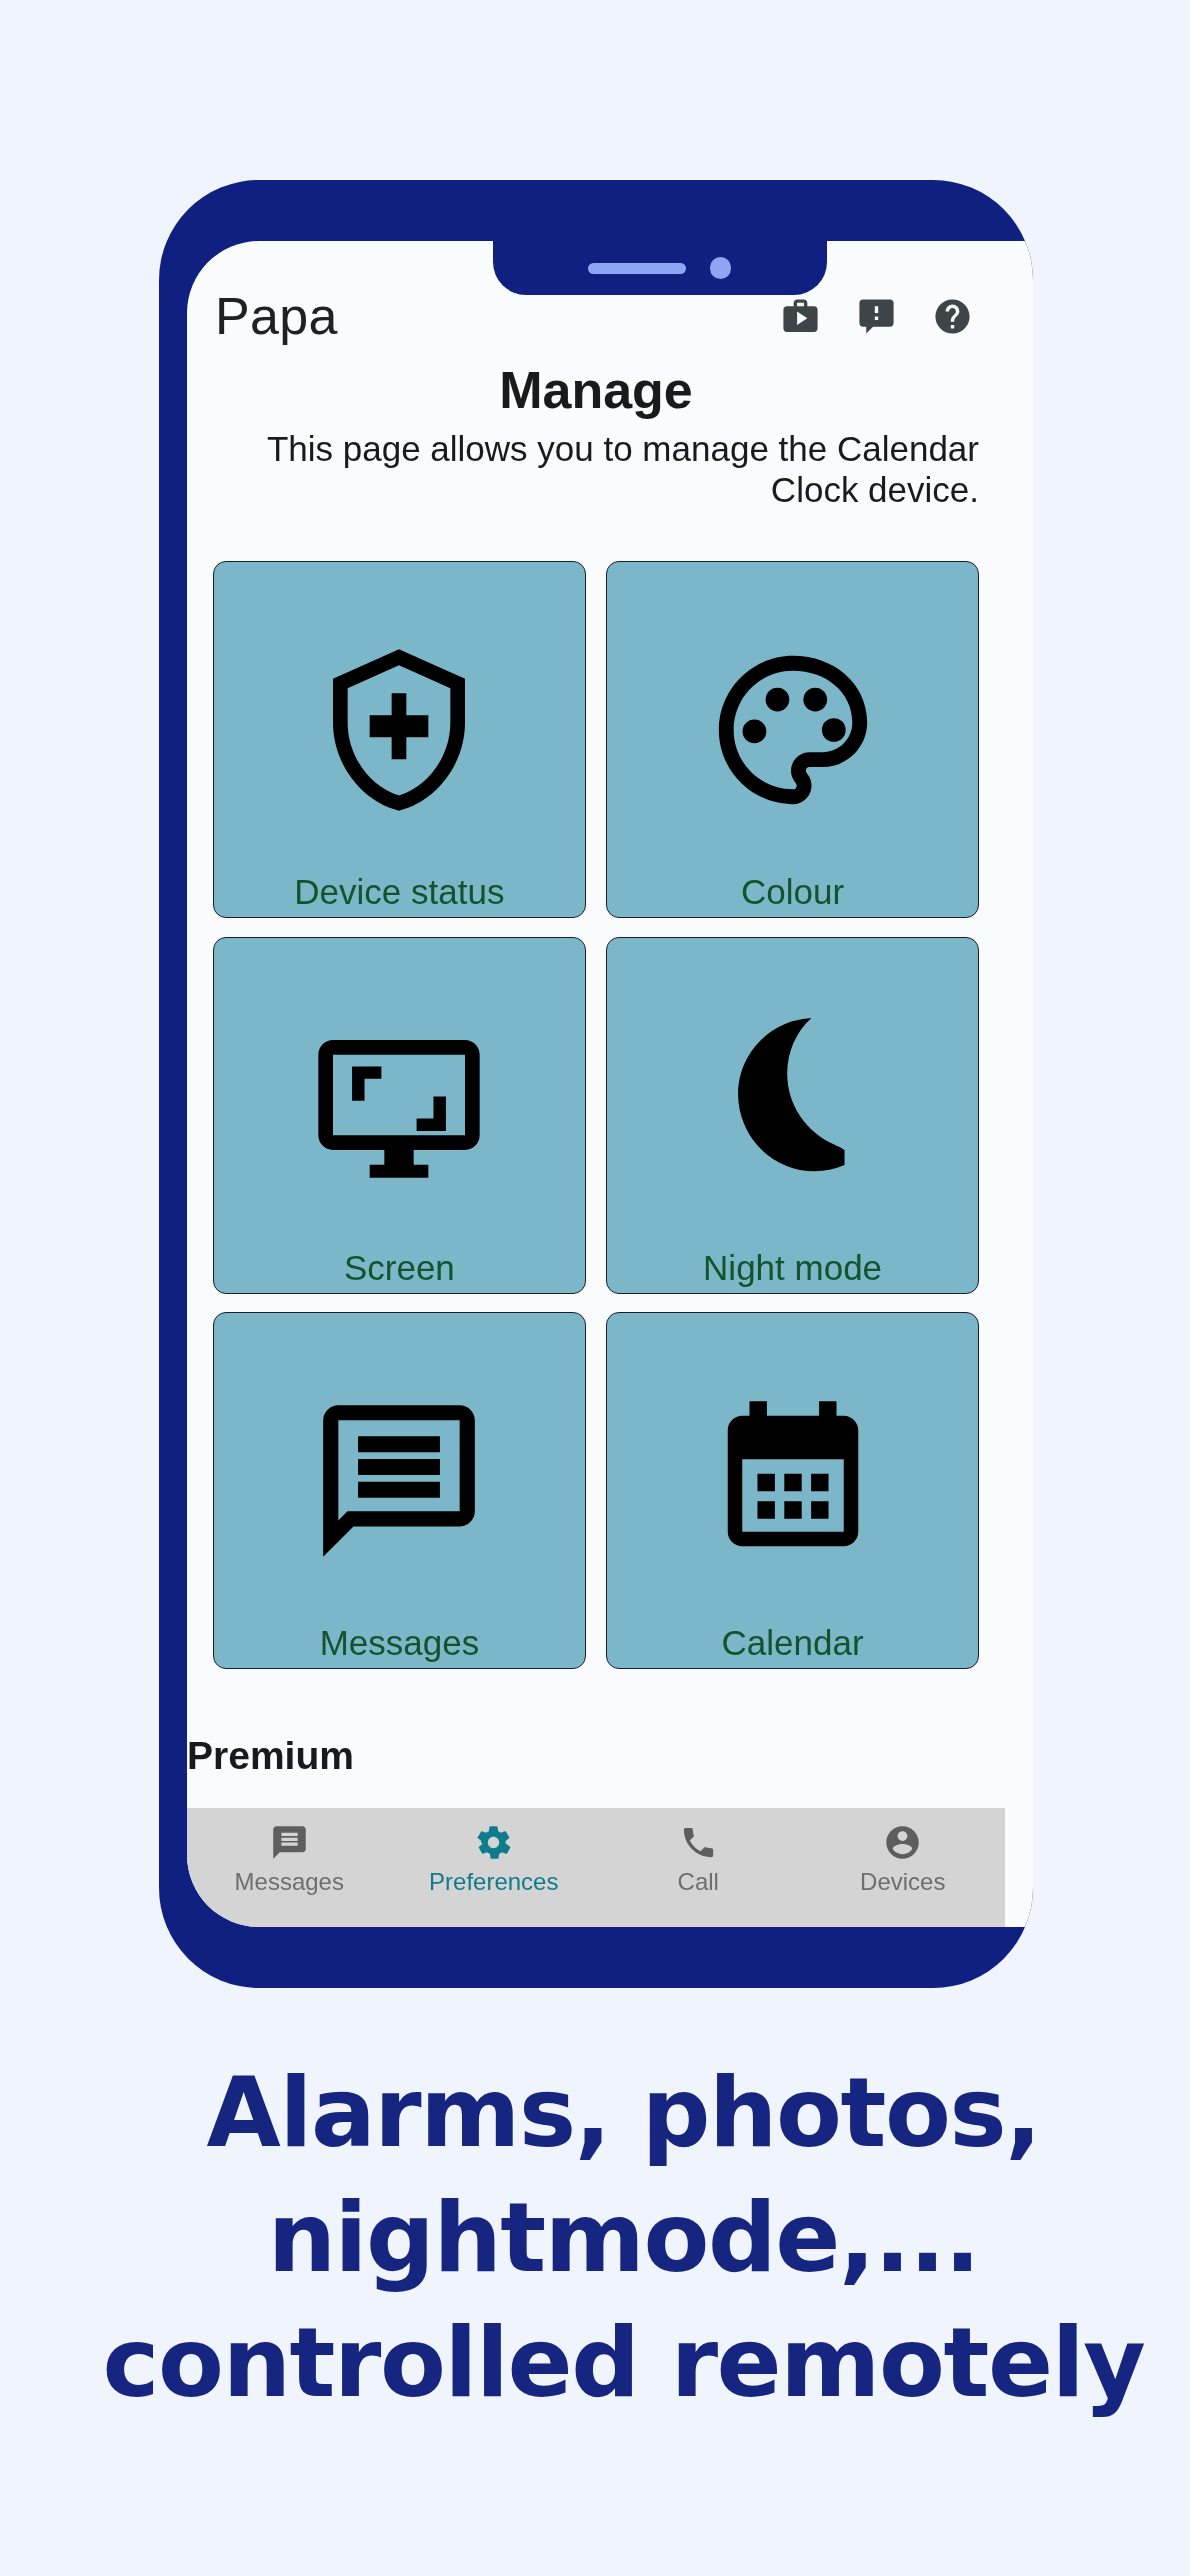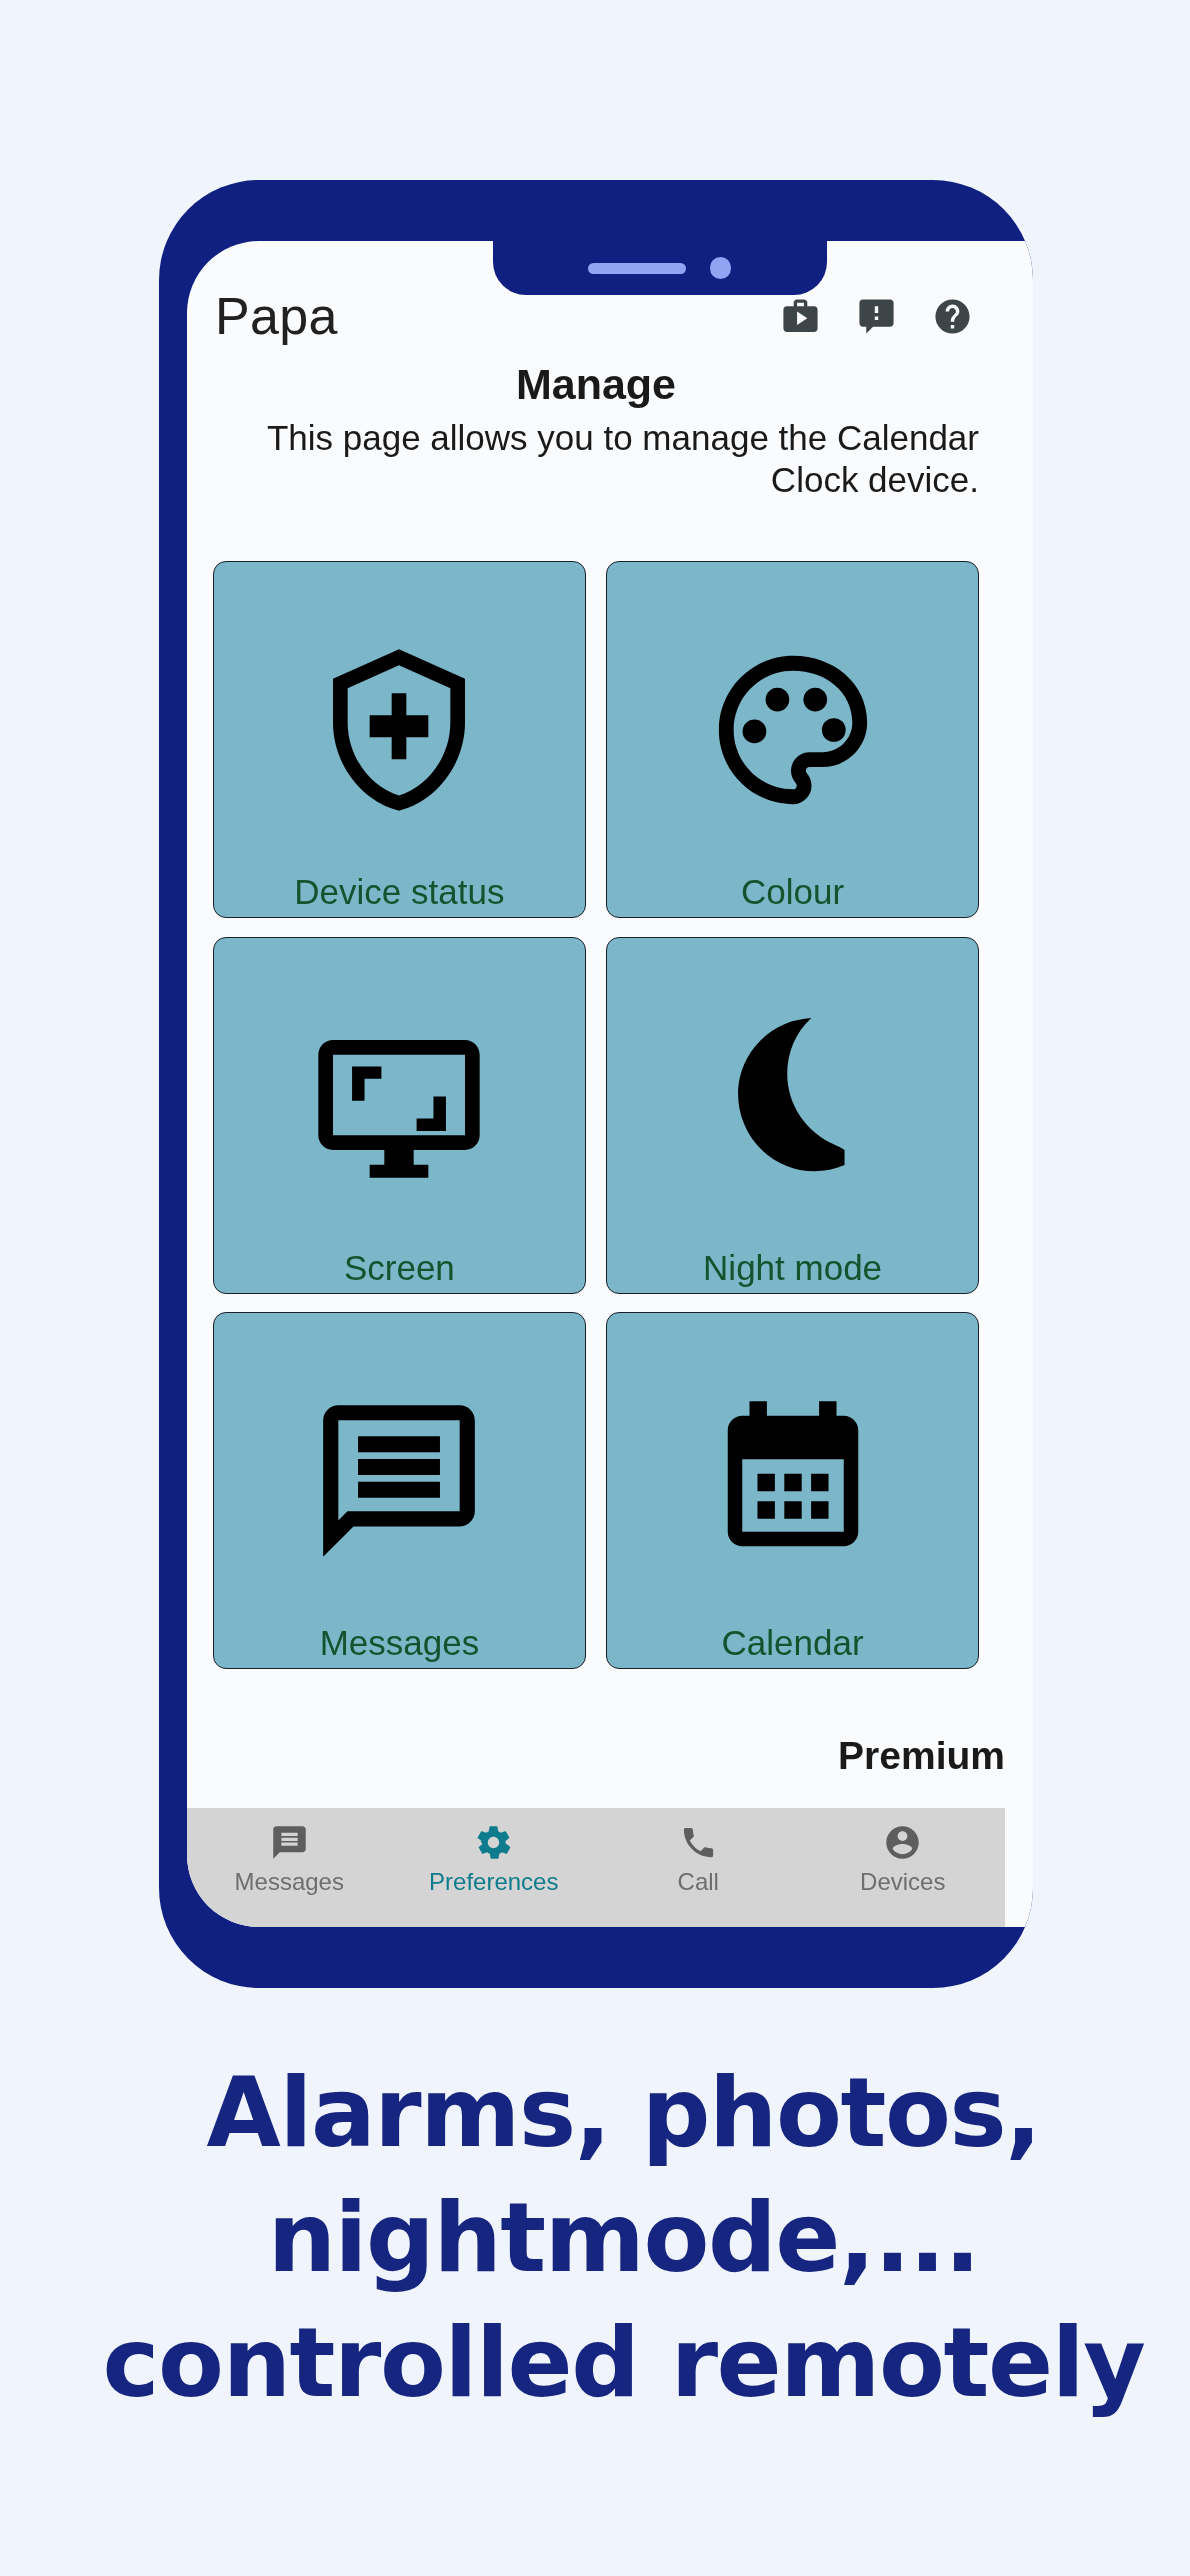--- a/index.html
+++ b/index.html
@@ -103,21 +103,21 @@
   
   #page-intro {
     position: absolute;
     left: 0;
     top: 119px;
     width: 818px;
     padding: 0 26px;
     text-align: center;
   }
   #manage-heading {
-    font-size: 43px;
+    font-size: 52px;
     font-weight: 700;
     color: #1a1a1a;
     line-height: 1.16;
   }
   #manage-description {
     margin-top: 7.4px;
     font-size: 35px;
     font-weight: 400;
     color: #1a1a1a;
     line-height: 1.18;
@@ -162,21 +162,21 @@
     line-height: 1;
     padding-bottom: 8px;
   }
 
   
   #premium-row {
     position: absolute;
     left: 0;
     top: 1495px;
     width: 818px;
-    text-align: right;
+    text-align: left;
   }
   #premium-label {
     font-size: 39px;
     font-weight: 700;
     color: #1a1a1a;
     line-height: 1;
   }
 
   
   #bottom-nav {

